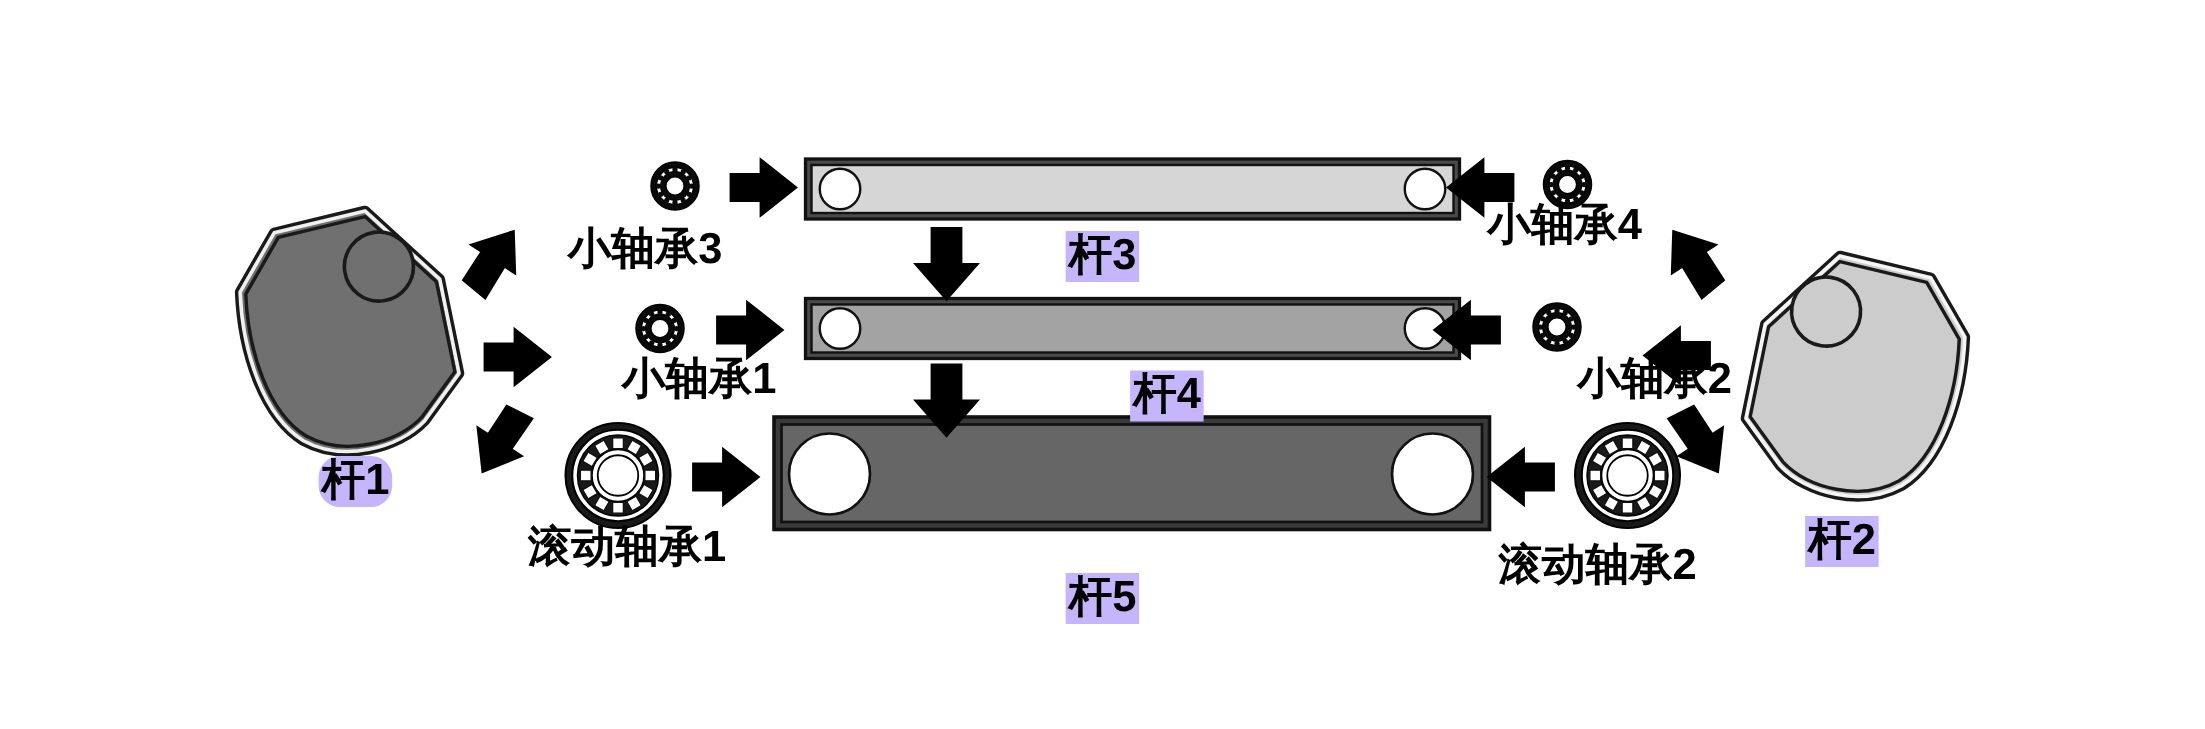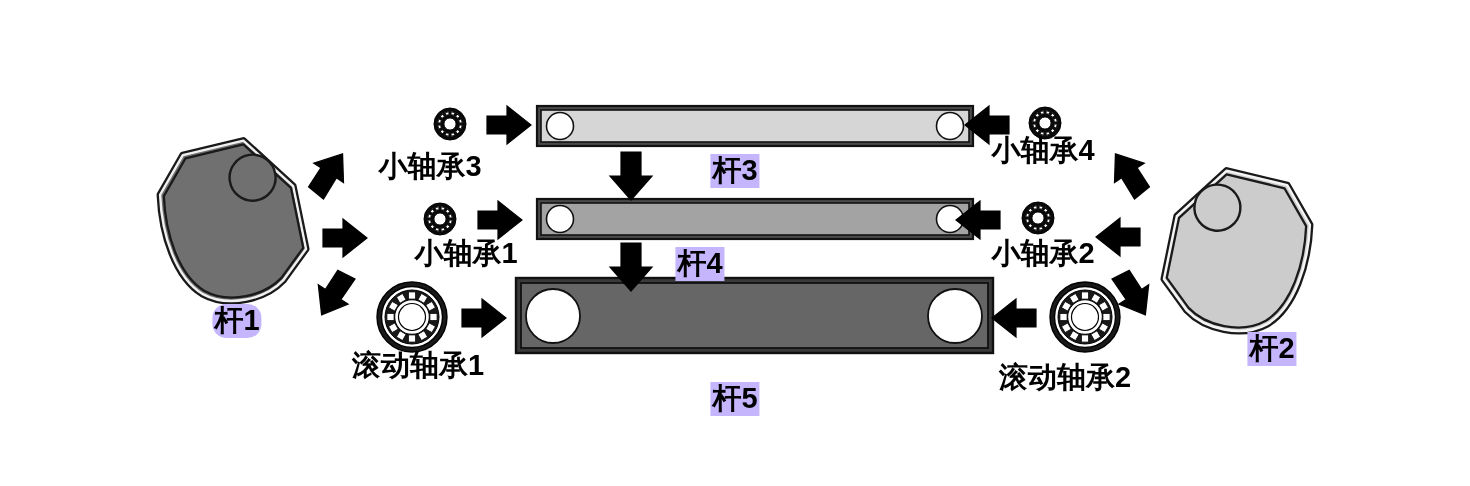--- a/index.html
+++ b/index.html
@@ -210,34 +210,34 @@
     </g>
     <g transform="translate(631,243)">
       <use href="#arrow-down"></use>
     </g>
   </svg>
 
   <div class="layer">
 
     <div class="lbl hl center" style="left:237px; top:304px;border-radius:14px;">杆1</div>
 
-    <div class="lbl hl center" style="left:1228px; top:332px;margin-left:44px;">杆2</div>
+    <div class="lbl hl center" style="left:1228px; top:344px;">杆2</div>
 
     <div class="lbl hl center" style="left:735px; top:154px;">杆3</div>
 
-    <div class="lbl hl center" style="left:700px; top:247px;">杆4</div>
+    <div class="lbl hl center" style="left:778px; top:247px;">杆4</div>
 
     <div class="lbl hl center" style="left:735px; top:382px;">杆5</div>
 
     <div class="lbl center" style="left:430px; top:152px;">小轴承3</div>
 
     <div class="lbl center" style="left:430px; top:239px;margin-left:36px;">小轴承1</div>
 
     <div class="lbl center" style="left:1043px; top:136px;">小轴承4</div>
 
-    <div class="lbl center" style="left:1043px; top:239px;">小轴承2</div>
+    <div class="lbl center" style="left:1103px; top:239px;">小轴承2</div>
 
     <div class="lbl center" style="left:418px; top:351px;">滚动轴承1</div>
 
     <div class="lbl center" style="left:1065px; top:363px;">滚动轴承2</div>
 
   </div>
 </div>
 
 </body></html>

